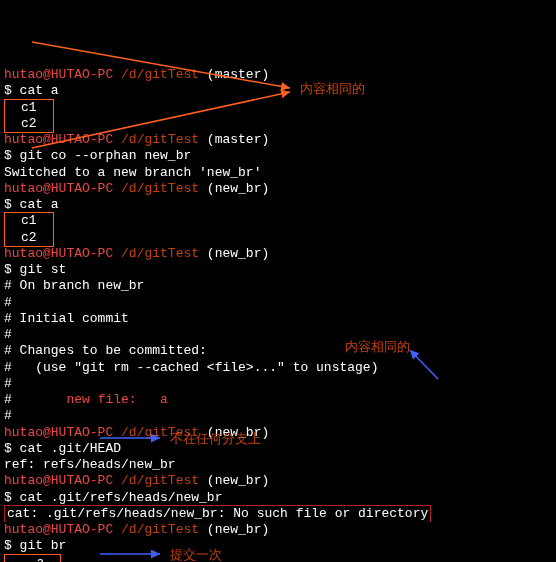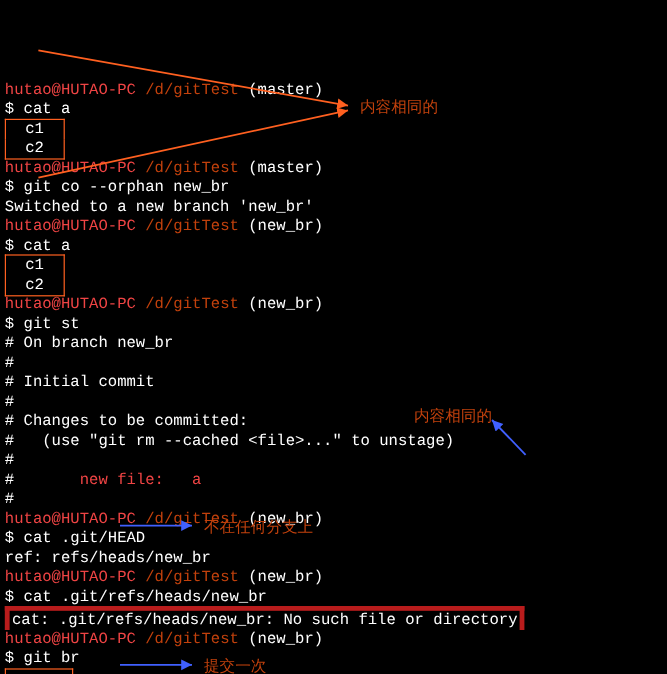--- a/index.html
+++ b/index.html
@@ -13,21 +13,21 @@
     height: 562px;
     overflow: hidden;
     position: relative;
     padding: 2px 4px;
     white-space: pre;
   }
   .green { color: #ef4444; }
   .white { color: #ffffff; }
   .yellow { color: #c2410c; }
   .box-orange { border: 1px solid #ff6020; display: inline-block; padding: 0 16px; margin-top:-1px; margin-bottom:-1px;}
-  .box-red { border: 4px solid #b91c1c; display: inline-block; padding: 0 2px; margin-top:-1px; margin-bottom:-1px;}
+  .box-red { border: 1px solid #b91c1c; display: inline-block; padding: 0 2px; margin-top:-1px; margin-bottom:-1px;}
   .anno { position: absolute; color: #c2410c; font-size: 13px; }
   svg.arrow { position: absolute; pointer-events: none; }
   .line { display: block; }
 </style>
 </head>
 <body>
 
 
 
 <div id="terminal"><span class="line"><span class="green">hutao@HUTAO-PC </span><span class="yellow">/d/gitTest </span><span class="white">(master)</span></span><span class="line"><span class="white">$ cat a</span></span><span class="line"><span class="box-orange" style="border-bottom: none;"><span class="white">c1</span></span></span><span class="line"><span class="box-orange" style="border-top: none;"><span class="white">c2</span></span></span><span class="line"><span class="green">hutao@HUTAO-PC </span><span class="yellow">/d/gitTest </span><span class="white">(master)</span></span><span class="line"><span class="white">$ git co --orphan new_br</span></span><span class="line"><span class="white">Switched to a new branch 'new_br'</span></span><span class="line"><span class="green">hutao@HUTAO-PC </span><span class="yellow">/d/gitTest </span><span class="white">(new_br)</span></span><span class="line"><span class="white">$ cat a</span></span><span class="line"><span class="box-orange" style="border-bottom: none;"><span class="white">c1</span></span></span><span class="line"><span class="box-orange" style="border-top: none;"><span class="white">c2</span></span></span><span class="line"><span class="green">hutao@HUTAO-PC </span><span class="yellow">/d/gitTest </span><span class="white">(new_br)</span></span><span class="line"><span class="white">$ git st</span></span><span class="line"><span class="white"># On branch new_br</span></span><span class="line"><span class="white">#</span></span><span class="line"><span class="white"># Initial commit</span></span><span class="line"><span class="white">#</span></span><span class="line"><span class="white"># Changes to be committed:</span></span><span class="line"><span class="white">#   (use "git rm --cached &lt;file&gt;..." to unstage)</span></span><span class="line"><span class="white">#</span></span><span class="line"><span class="white">#       </span><span class="green">new file:   a</span></span><span class="line"><span class="white">#</span></span><span class="line"><span class="green">hutao@HUTAO-PC </span><span class="yellow">/d/gitTest </span><span class="white">(new_br)</span></span><span class="line"><span class="white">$ cat .git/HEAD</span></span><span class="line"><span class="white">ref: refs/heads/new_br</span></span><span class="line"><span class="green">hutao@HUTAO-PC </span><span class="yellow">/d/gitTest </span><span class="white">(new_br)</span></span><span class="line"><span class="white">$ cat .git/refs/heads/new_br</span></span><span class="line"><span class="box-red" style="border-bottom: none;"><span class="white">cat: .git/refs/heads/new_br: No such file or directory</span></span></span><span class="line"><span class="green">hutao@HUTAO-PC </span><span class="yellow">/d/gitTest </span><span class="white">(new_br)</span></span><span class="line"><span class="white">$ git br</span></span><span class="line"><span class="box-orange" style="border-bottom: none;"><span class="white">  a</span></span></span></div>

